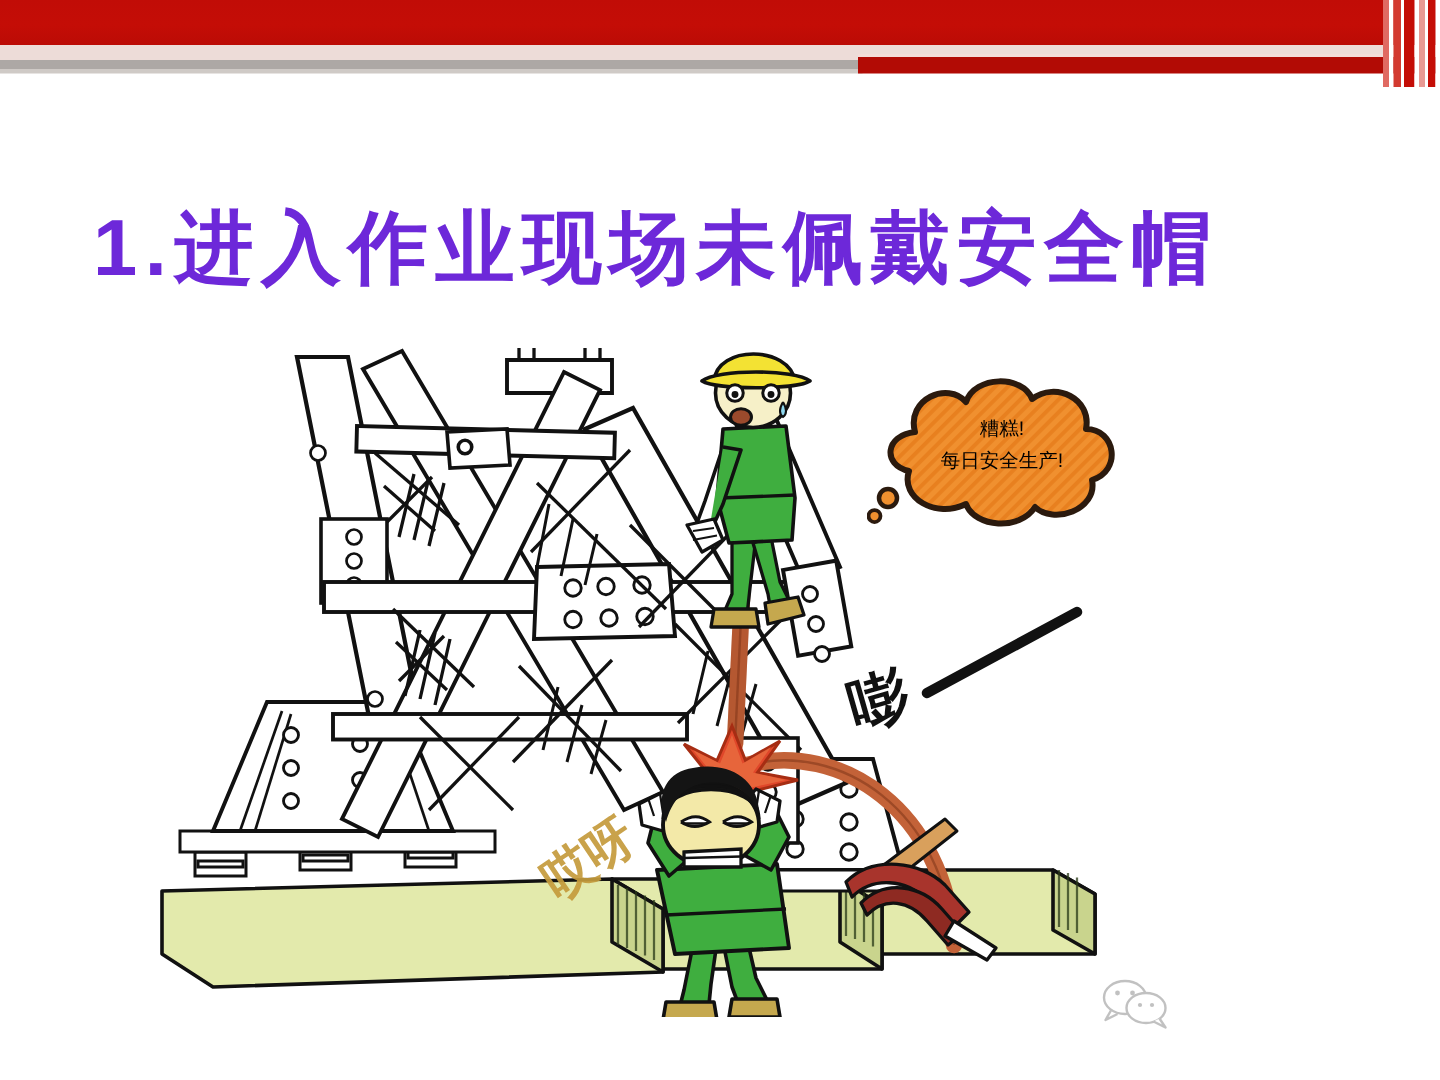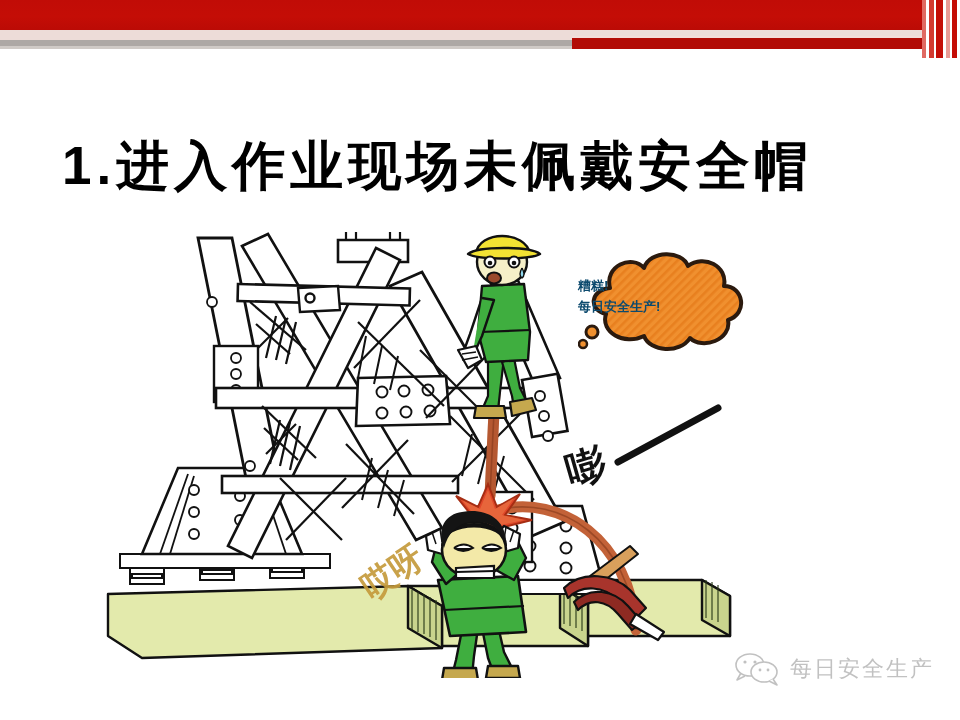--- a/index.html
+++ b/index.html
@@ -75,21 +75,21 @@
 
   
   .title {
     position: absolute;
     left: 62px;
     top: 136px;
     width: 800px;
     font-size: 53px;
     line-height: 1.12;
     font-weight: 700;
-    color: #000000;
+    color: #6d28d9;
     letter-spacing: 5px;
     white-space: nowrap;
     font-family: "Liberation Sans", "DejaVu Sans", sans-serif;
   }
 
   
   .illus {
     position: absolute;
     left: 90px;
     top: 228px;
@@ -103,24 +103,25 @@
     position: absolute;
     left: 578px;
     top: 248px;
     width: 180px;
     height: 112px;
   }
   .bubble-text {
     position: absolute;
     left: 0; top: 27px;
     width: 180px;
+    text-align: center;
     font-size: 13px;
     line-height: 1.65;
-    color: #0c4a6e;
-    font-weight: 700;
+    color: #000000;
+    font-weight: 400;
     font-family: "Liberation Sans", sans-serif;
     pointer-events: none;
   }
   .bubble-text span { display: block; }
 
   
   .sfx-bang {
     position: absolute;
     left: 566px;
     top: 440px;
@@ -486,16 +487,15 @@
     <svg class="wm-logo" viewBox="0 0 48 38">
       <ellipse cx="17" cy="15" rx="14" ry="11" fill="none" stroke="#6d6d6d" stroke-width="1.6"></ellipse>
       <path d="M8 23 L4 30 L12 26" fill="none" stroke="#6d6d6d" stroke-width="1.6" stroke-linejoin="round"></path>
       <circle cx="12" cy="12" r="1.6" fill="#6d6d6d"></circle>
       <circle cx="22" cy="12" r="1.6" fill="#6d6d6d"></circle>
       <ellipse cx="31" cy="22" rx="13" ry="10" fill="#ffffff" stroke="#6d6d6d" stroke-width="1.6"></ellipse>
       <path d="M40 29 L44 35 L36 31" fill="#ffffff" stroke="#6d6d6d" stroke-width="1.6" stroke-linejoin="round"></path>
       <circle cx="27" cy="20" r="1.4" fill="#6d6d6d"></circle>
       <circle cx="35" cy="20" r="1.4" fill="#6d6d6d"></circle>
     </svg>
-    <div class="wm-text">每日安全生产</div>
   </div>
 
 </div>
 
 </body></html>

